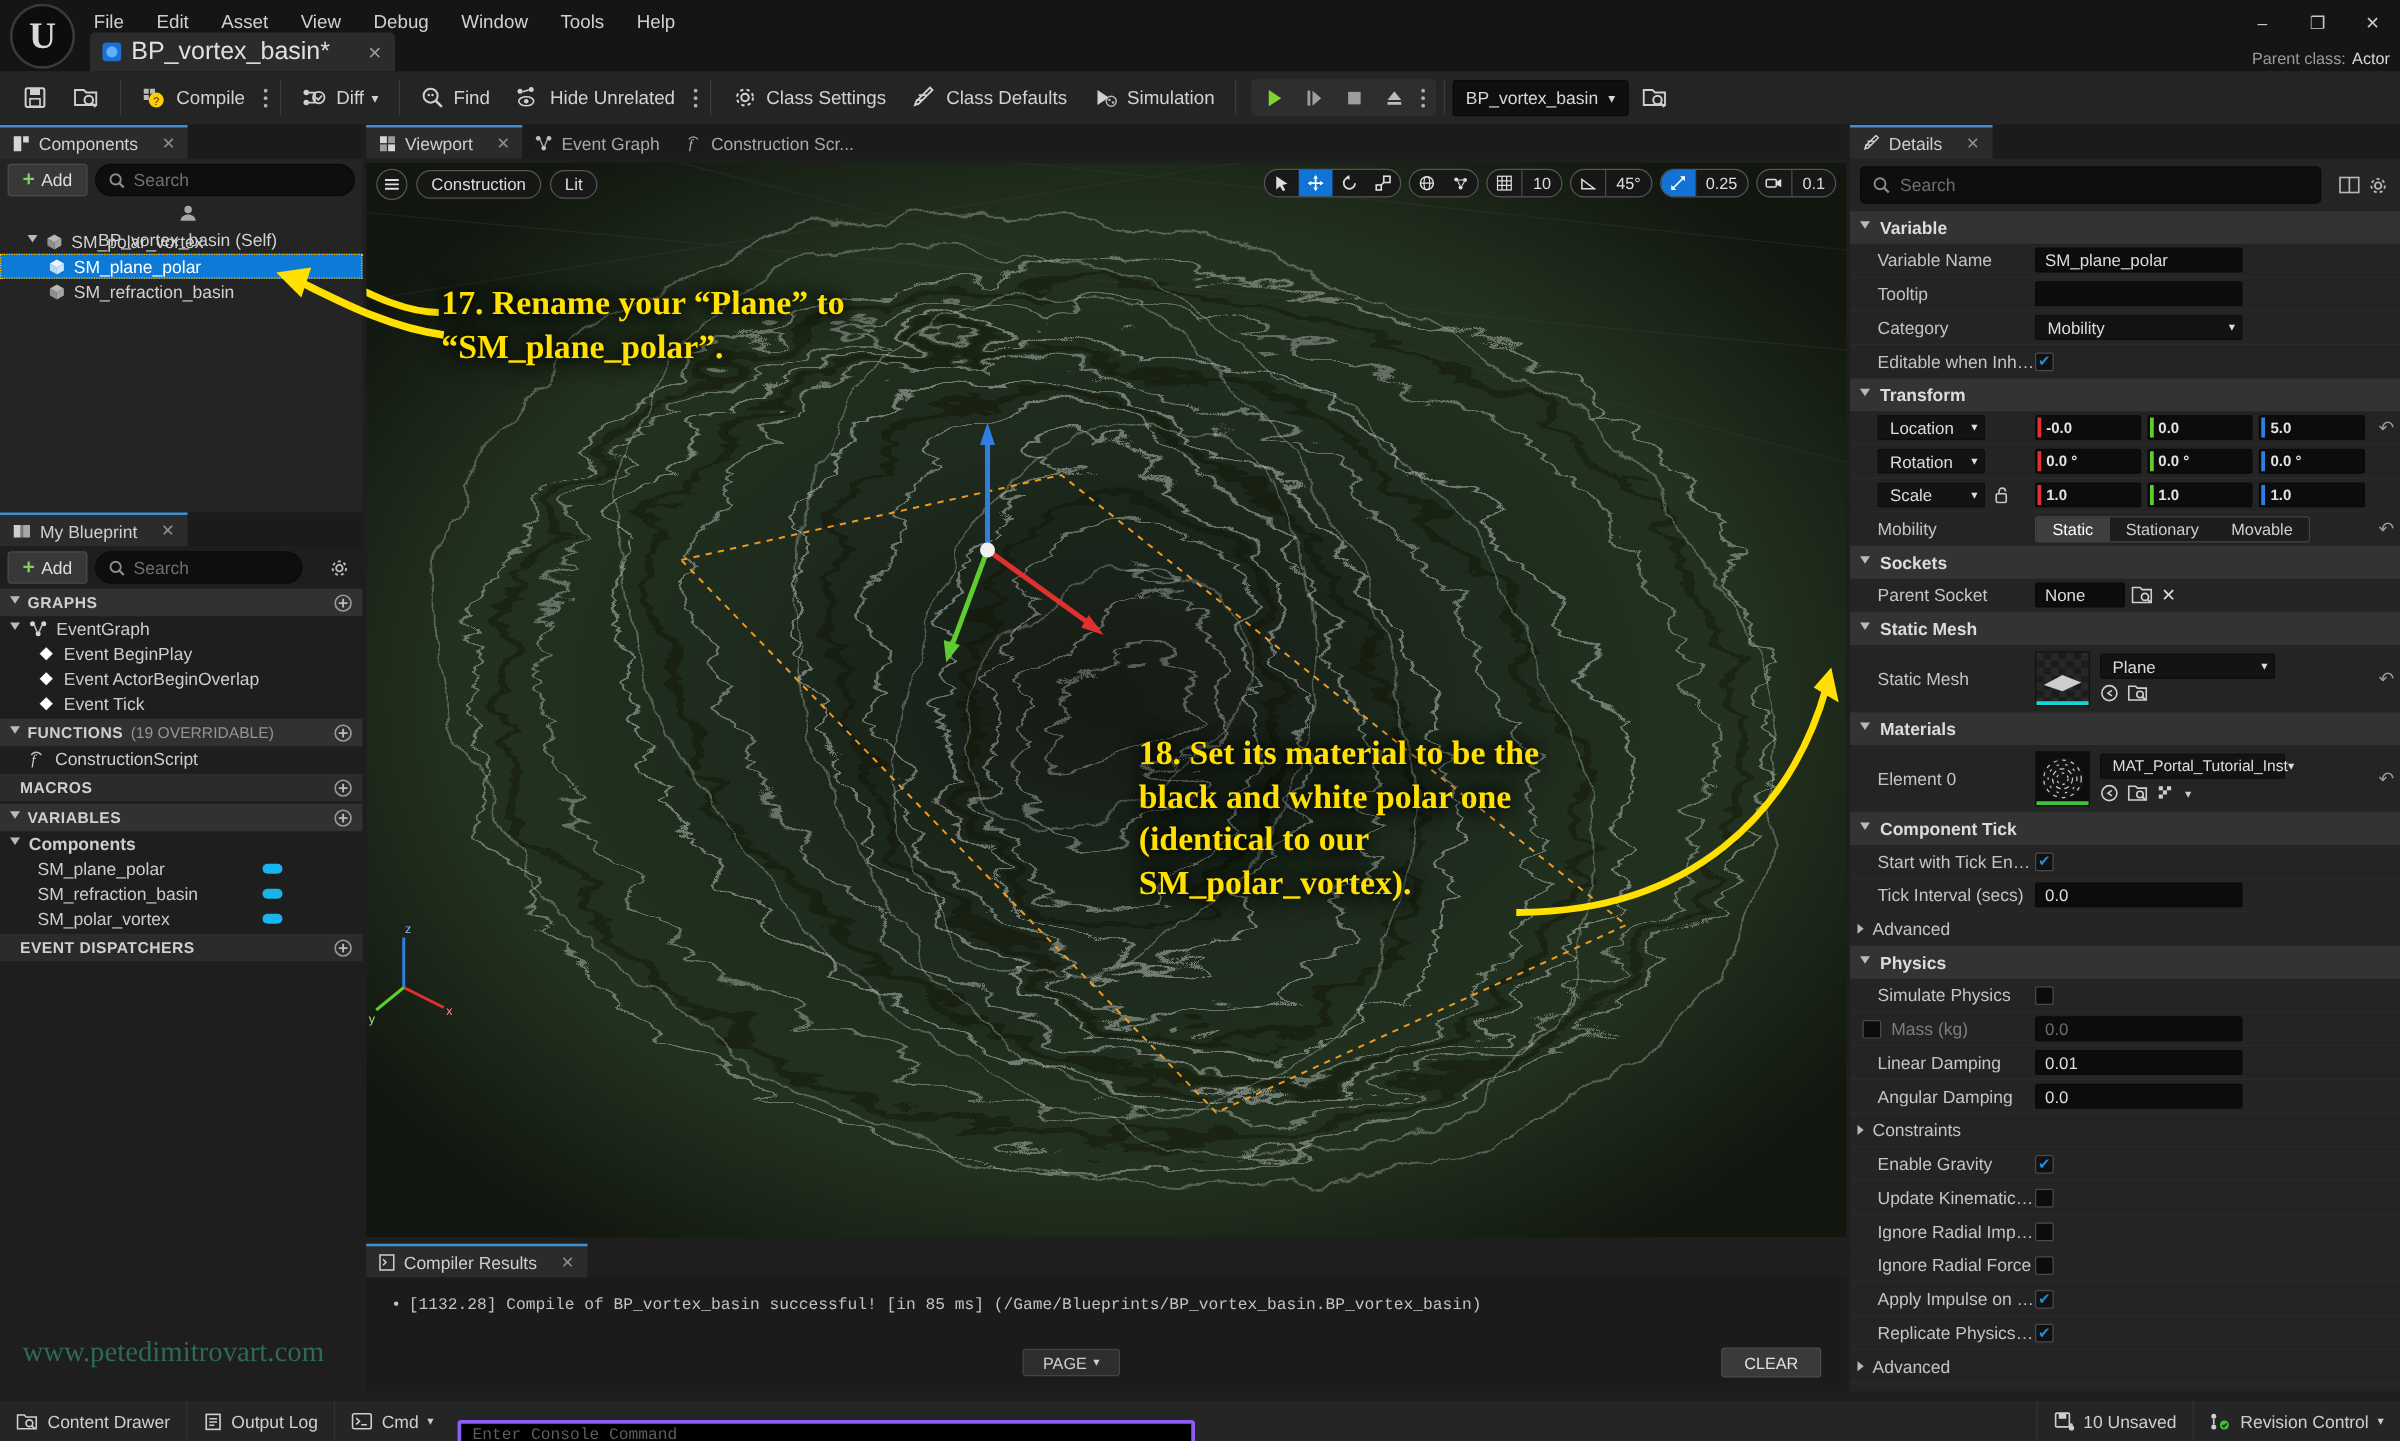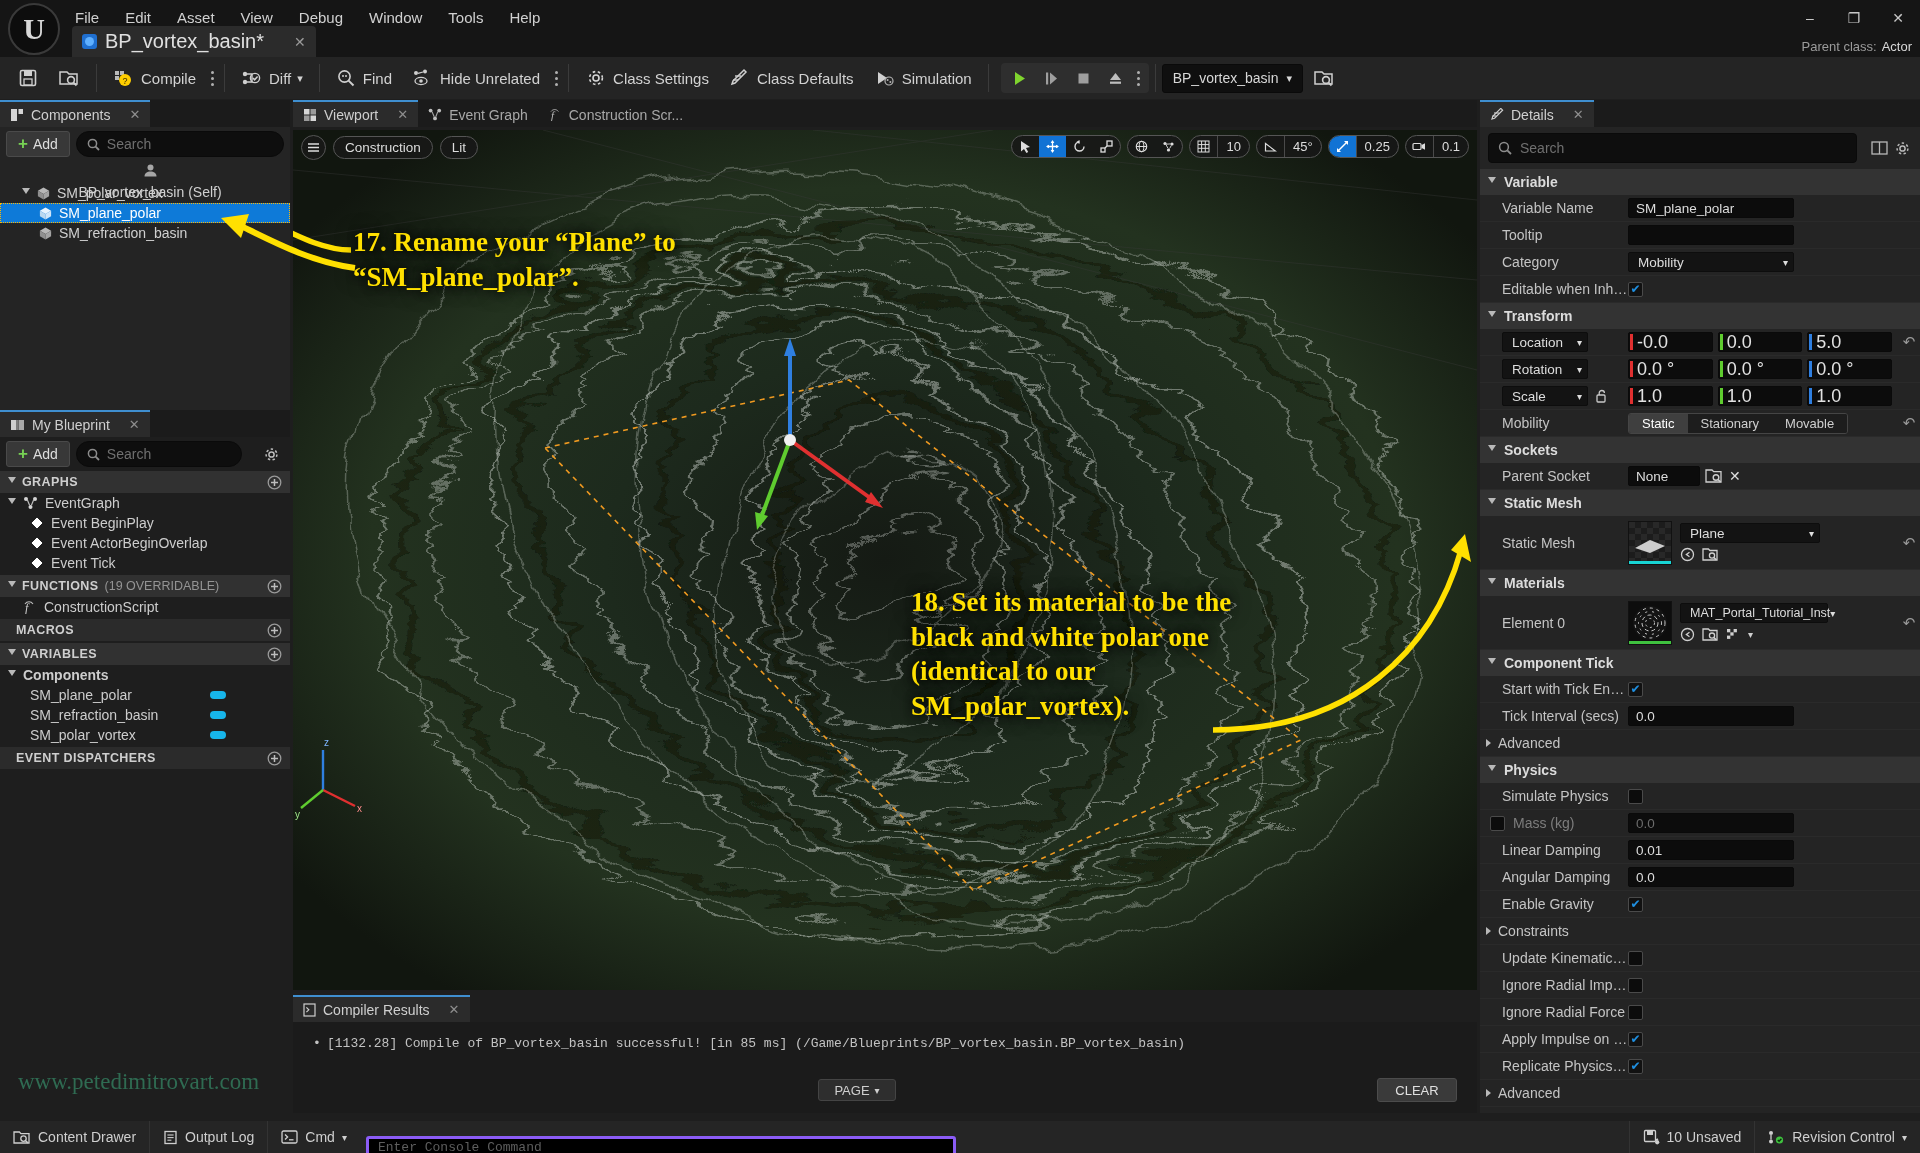--- a/index.html
+++ b/index.html
@@ -134,22 +134,22 @@
            display:flex; align-items:center; padding:0 7px; font-size:13.5px; color:#ddd; }
   .d-chk { width:15px; height:15px; background:#0c0c0c; border:1px solid #4a4a4a; border-radius:2px;
            display:flex; align-items:center; justify-content:center; }
   .d-chk.on { background:#111; }
   .d-chk.on:after { content:"\2714"; color:#1f8fe0; font-size:12px; line-height:1; }
   .d-combo { height:20px; background:#131313; border:1px solid #0d0d0d; border-radius:2px;
              display:flex; align-items:center; justify-content:space-between; padding:0 5px 0 9px;
              font-size:13.5px; color:#ddd; }
   .xyz { display:flex; gap:5px; flex:1; }
   .xyz .f { flex:1; height:20px; background:#0c0c0c; border:1px solid #0a0a0a; border-radius:2px;
-            display:flex; align-items:center; padding-left:8px; font-size:18px; color:#e2e2e2;
-            position:relative; }
+            display:flex; align-items:center; padding-left:8px; font-size:12px; color:#e2e2e2;
+            position:relative;font-weight:bold; }
   .xyz .f:before { content:""; position:absolute; left:1px; top:1px; bottom:1px; width:3px; }
   .xyz .f.x:before { background:#e03030; } .xyz .f.y:before{background:#5fcc2f;}
   .xyz .f.z:before { background:#2f7fe0; }
   .mob { display:flex; height:21px; border:1px solid #454545; border-radius:3px; overflow:hidden; }
   .mob span { padding:0 13px; display:flex; align-items:center; font-size:13px; color:#cfcfcf;
               background:#1d1d1d; }
   .mob span.on { background:#3f3f3f; color:#fff; }
   .revert { color:#9a9a9a; font-size:15px; width:22px; text-align:center; }
   .thumb { width:44px; height:44px; background:
       repeating-conic-gradient(#1c1c1c 0 25%, #282828 0 50%) 0 0/12px 12px; border:1px solid #111;
@@ -1190,33 +1190,33 @@
       <span class="revert"></span>
     </div>
     <div class="d-row">
       <span class="lab">Angular Damping</span>
       <span class="val">
           <span class="d-txt" style="width:166px;">0.0</span>
         </span>
       <span class="revert"></span>
     </div>
     <div class="d-row">
-      <span class="lab">Enable Gravity</span>
-      <span class="val">
-          <span class="d-chk on"></span>
-        </span>
-      <span class="revert"></span>
-    </div>
-    <div class="d-row">
       <span class="lab" style="padding-left:6px;display:flex;align-items:center;gap:7px;">
         <span class="tri"></span>
         <span>Constraints</span>
       </span>
       <span class="val"></span>
         <span class="revert"></span>
+    </div>
+    <div class="d-row">
+      <span class="lab">Enable Gravity</span>
+      <span class="val">
+          <span class="d-chk on"></span>
+        </span>
+      <span class="revert"></span>
     </div>
     <div class="d-row">
       <span class="lab">Update Kinematic from Si…</span>
       <span class="val">
           <span class="d-chk"></span>
         </span>
       <span class="revert"></span>
     </div>
     <div class="d-row">
       <span class="lab">Ignore Radial Impulse</span>

